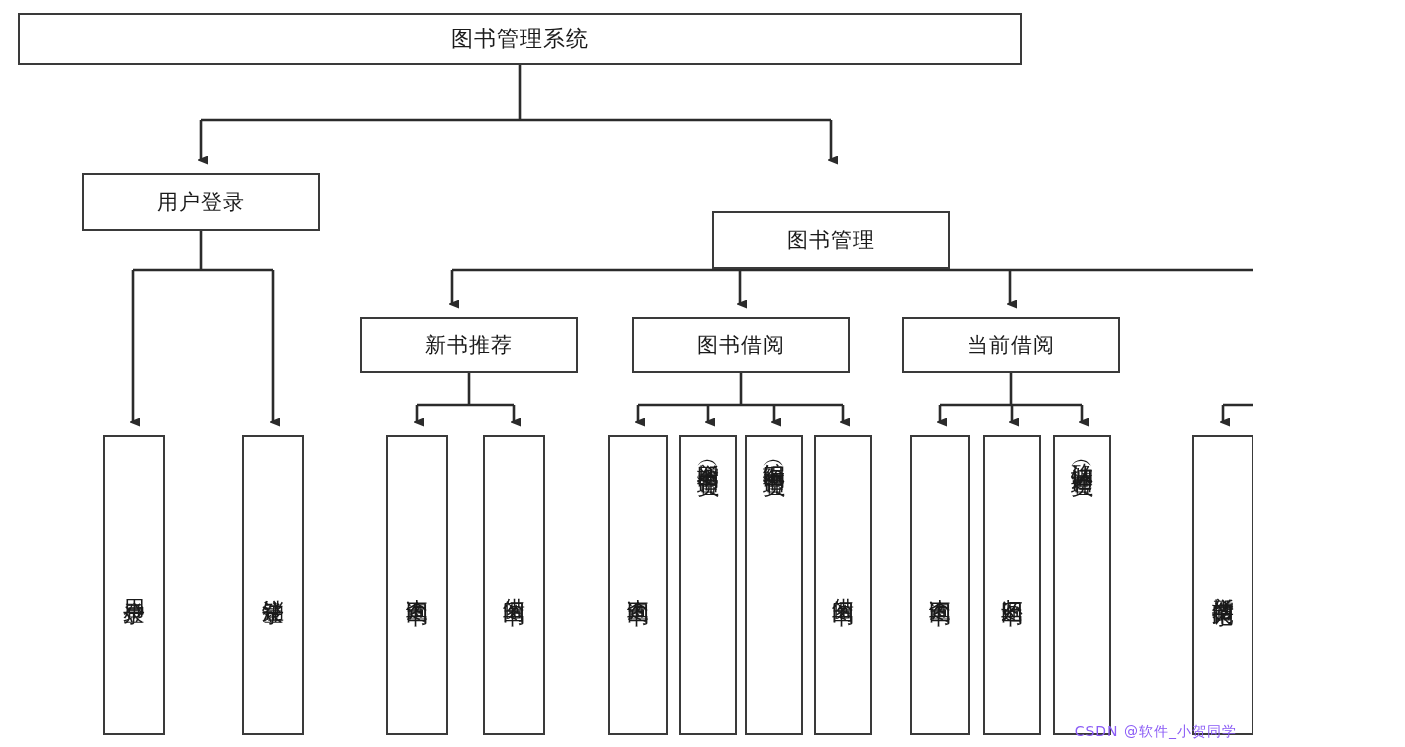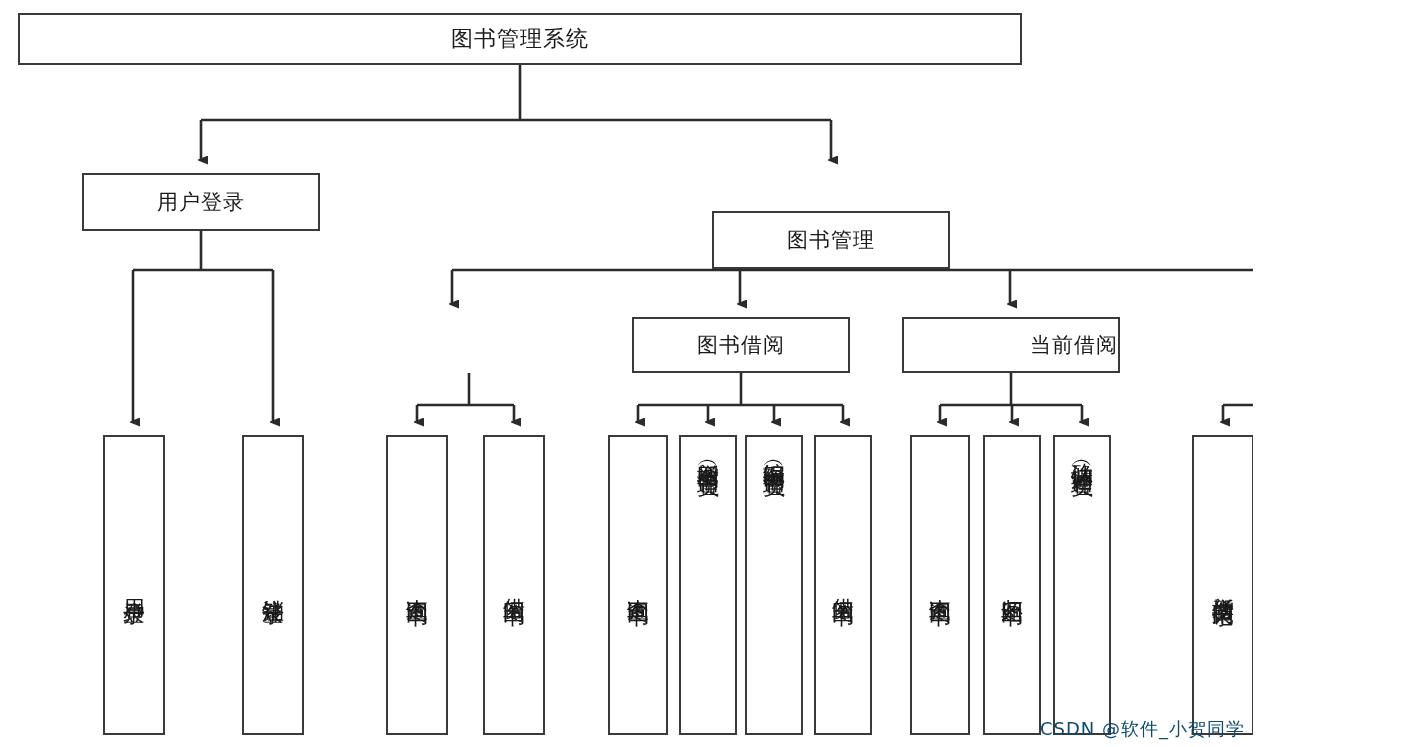--- a/index.html
+++ b/index.html
@@ -50,24 +50,24 @@
     line-height:1.18;
     letter-spacing:2px;
     white-space:nowrap;
   }
   .node.leaf.centered{
     align-items:center;
     padding-top:0;
   }
   .watermark{
     position:absolute;
-    right:8px;
+    right:16px;
     bottom:6px;
-    font-size:18px;
-    color:#0c4a6e;
+    font-size:14px;
+    color:#8b5cf6;
     letter-spacing:1px;
     z-index:3;
     white-space:nowrap;
   }
 </style>
 </head>
 <body>
 
 <div id="canvas">
 
@@ -126,24 +126,27 @@
     <span class="label">图书管理系统</span>
   </div>
 
   <div class="node" style="left:82px;top:173px;width:238px;height:58px;">
     <span class="label">用户登录</span>
   </div>
   <div class="node" style="left:712px;top:173px;width:238px;height:58px;margin-top:38px;">
     <span class="label">图书管理</span>
   </div>
 
+  <div class="node" style="left:360px;top:317px;width:218px;height:56px;">
+    <span class="label">新书推荐</span>
+  </div>
   <div class="node" style="left:632px;top:317px;width:218px;height:56px;">
     <span class="label">图书借阅</span>
   </div>
-  <div class="node" style="left:902px;top:317px;width:218px;height:56px;justify-content:flex-end;">
+  <div class="node" style="left:902px;top:317px;width:218px;height:56px;">
     <span class="label">当前借阅</span>
   </div>
 
   <div class="node leaf centered" style="left:103px;top:435px;width:62px;height:300px;">
     <span class="label">用户登录</span>
   </div>
   <div class="node leaf centered" style="left:242px;top:435px;width:62px;height:300px;">
     <span class="label">注销登录</span>
   </div>
 

